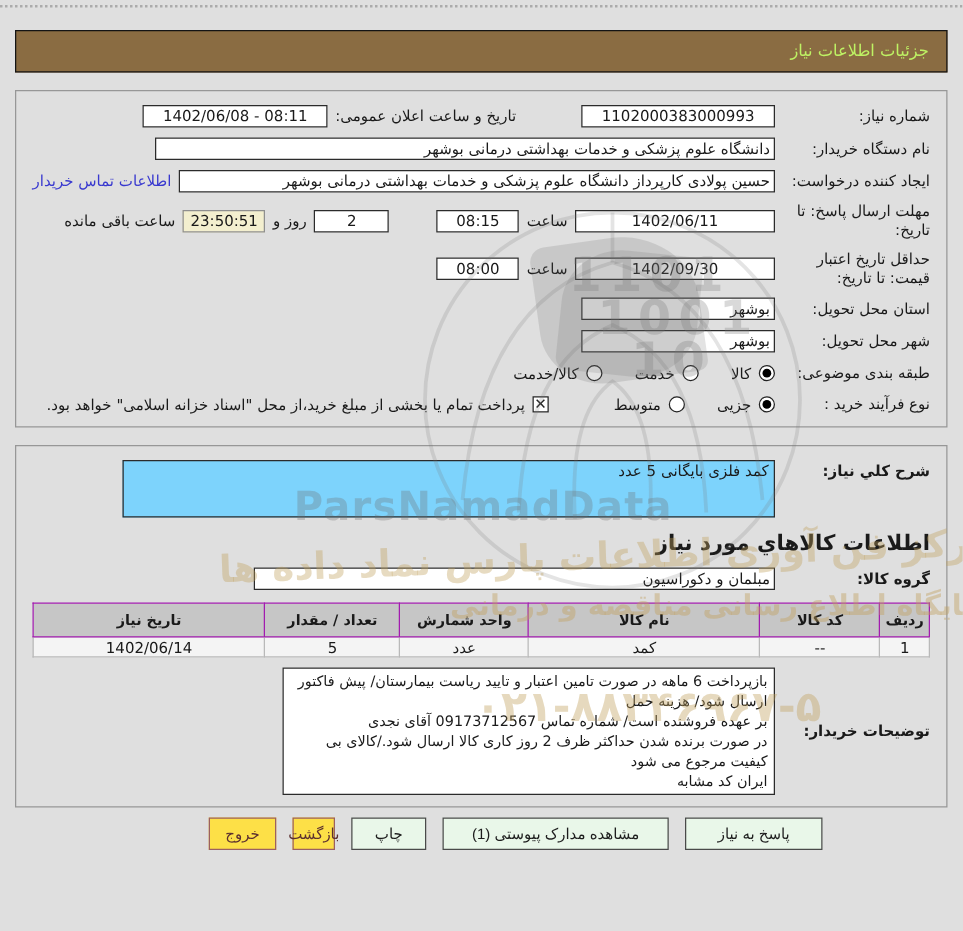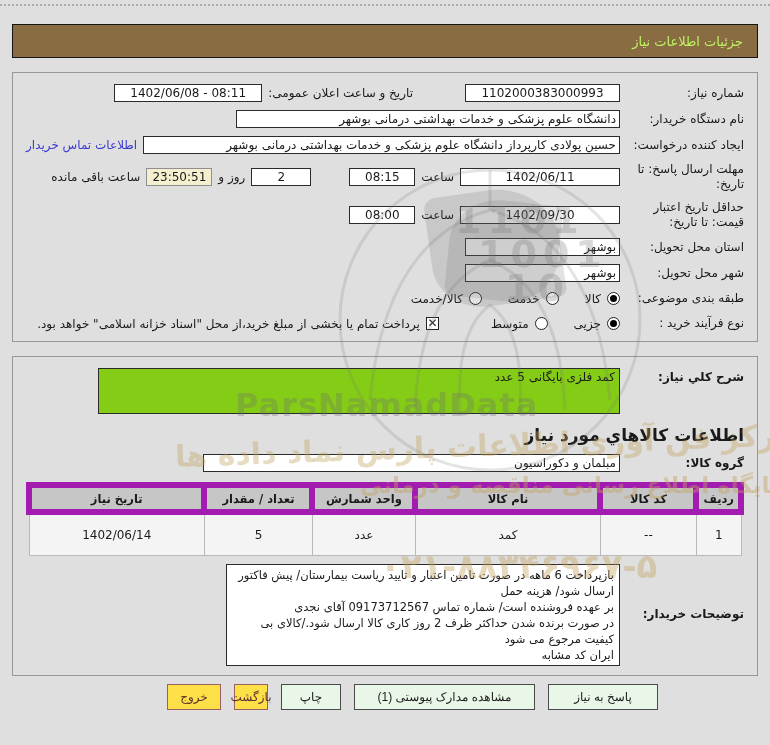--- a/index.html
+++ b/index.html
@@ -62,29 +62,29 @@
   .hbox { background:#f3efcf; border:1px solid #8f8f8f; height:18px; font-size:12px;
           padding:0 6px; display:flex; align-items:center; justify-content:center; }
   .link { color:#3939cf; font-size:12px; cursor:pointer; white-space:nowrap; }
 
   .radio { width:13px; height:13px; border:1px solid #222; border-radius:50%;
            background:#fff; flex:0 0 auto; display:flex; align-items:center; justify-content:center; }
   .radio.sel::after { content:""; width:7px; height:7px; border-radius:50%; background:#000; }
   .chk { width:13px; height:13px; border:1px solid #222; background:#fff; flex:0 0 auto;
          font-size:12px; line-height:11px; text-align:center; color:#222; }
 
-  .descbox { background:#84cc16; border:1px solid #2b2b2b; width:522px; height:46px;
+  .descbox { background:#7dd3fc; border:1px solid #2b2b2b; width:522px; height:46px;
              font-size:12px; padding:1px 4px; }
   .heading { font-size:17px; font-weight:bold; margin:3px 0 1px; }
 
   table.items { border-collapse:collapse; width:100%; margin-top:2px; }
-  table.items th { background:#c6c6c6; border:6px solid #a21caf; font-size:11.5px;
+  table.items th { background:#c6c6c6; border:1px solid #a21caf; font-size:11.5px;
                    font-weight:bold; height:27px; padding:0 4px; }
   table.items td { background:#f4f4f4; border:1px solid #b9b9b9; font-size:12px;
-                   height:43px; text-align:center; padding:0 4px; }
+                   height:16px; text-align:center; padding:0 4px; }
   .c-row { width:34px; } .c-code { width:96px; } .c-name { width:185px; }
   .c-unit { width:103px; } .c-qty { width:108px; }
 
   .notesbox { background:#fff; border:1px solid #2b2b2b; width:394px; padding:2px 5px;
               font-size:11.5px; line-height:16px; }
 
   .btnrow { position:relative; z-index:2; display:flex; gap:13px; margin:8px 12px 0;
             padding-right:100px; }
   .btn { height:26px; font-size:12px; display:flex; align-items:center; justify-content:center;
          border:1px solid #4a4a4a; cursor:pointer; padding:0 4px; }
@@ -108,21 +108,21 @@
   <div class="row">
     <span class="lblcol">شماره نیاز:</span>
     <div class="ibox center ltr" style="width:155px">1102000383000993</div>
     <div class="spacer40"></div>
     <span class="lbl">تاریخ و ساعت اعلان عمومی:</span>
     <div class="ibox center ltr" style="width:148px">1402/06/08 - 08:11</div>
   </div>
 
   <div class="row">
     <span class="lblcol">نام دستگاه خریدار:</span>
-    <div class="ibox" style="width:384px">دانشگاه علوم پزشکی و خدمات بهداشتی درمانی بوشهر</div>
+    <div class="ibox" style="width:496px">دانشگاه علوم پزشکی و خدمات بهداشتی درمانی بوشهر</div>
   </div>
 
   <div class="row">
     <span class="lblcol">ایجاد کننده درخواست:</span>
     <div class="ibox" style="width:496px">حسین پولادی کارپرداز دانشگاه علوم پزشکی و خدمات بهداشتی درمانی بوشهر</div>
     <span class="link">اطلاعات تماس خریدار</span>
   </div>
 
   <div class="row">
     <span class="lblcol">مهلت ارسال پاسخ: تا تاریخ:</span>

